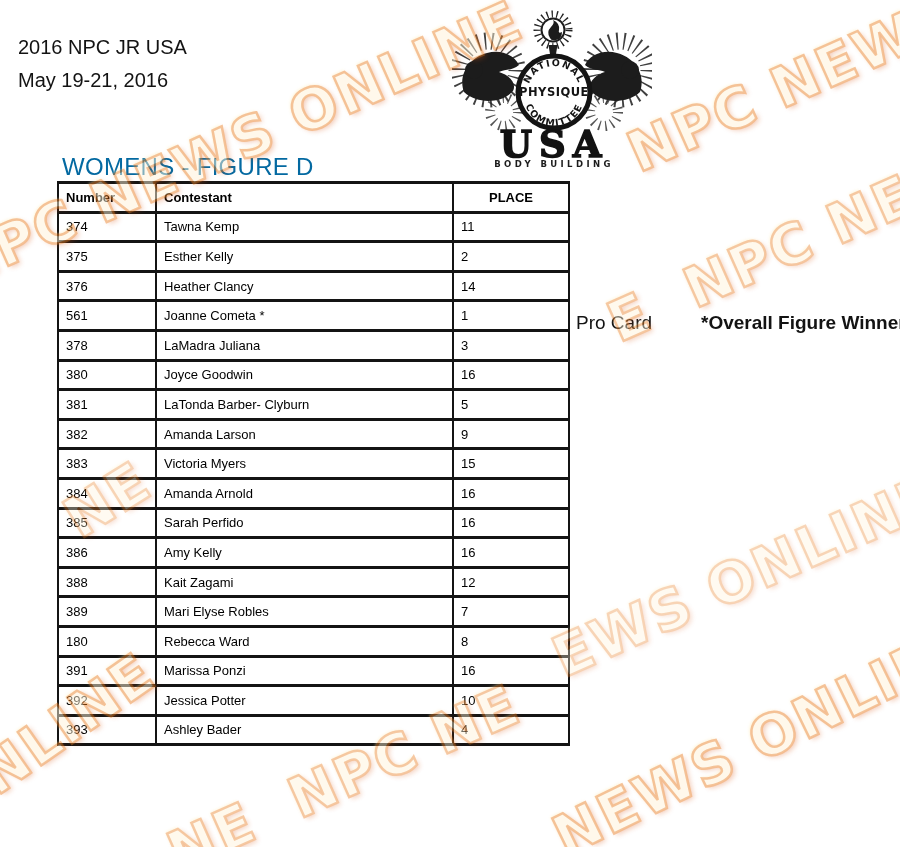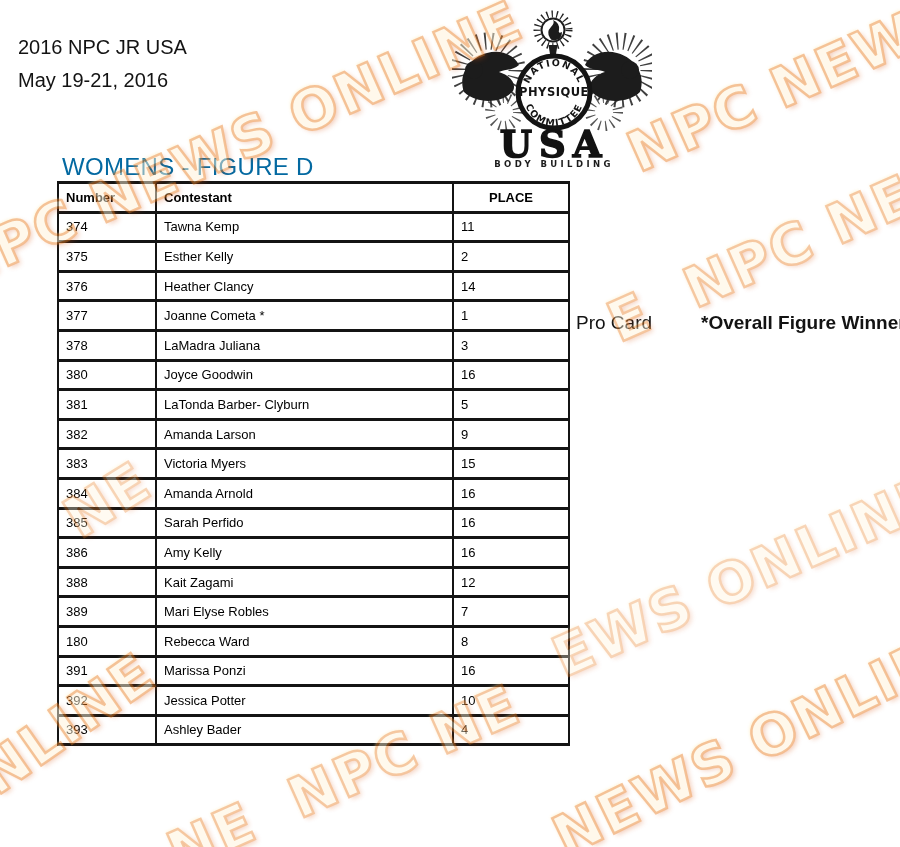--- a/index.html
+++ b/index.html
@@ -127,21 +127,21 @@
           <td class="num">375</td>
           <td class="name">Esther Kelly</td>
           <td class="place">2</td>
         </tr>
         <tr>
           <td class="num">376</td>
           <td class="name">Heather Clancy</td>
           <td class="place">14</td>
         </tr>
         <tr>
-          <td class="num">377</td>
+          <td class="num">561</td>
           <td class="name">Joanne Cometa *</td>
           <td class="place">1</td>
         </tr>
         <tr>
           <td class="num">378</td>
           <td class="name">LaMadra Juliana</td>
           <td class="place">3</td>
         </tr>
         <tr>
           <td class="num">380</td>

